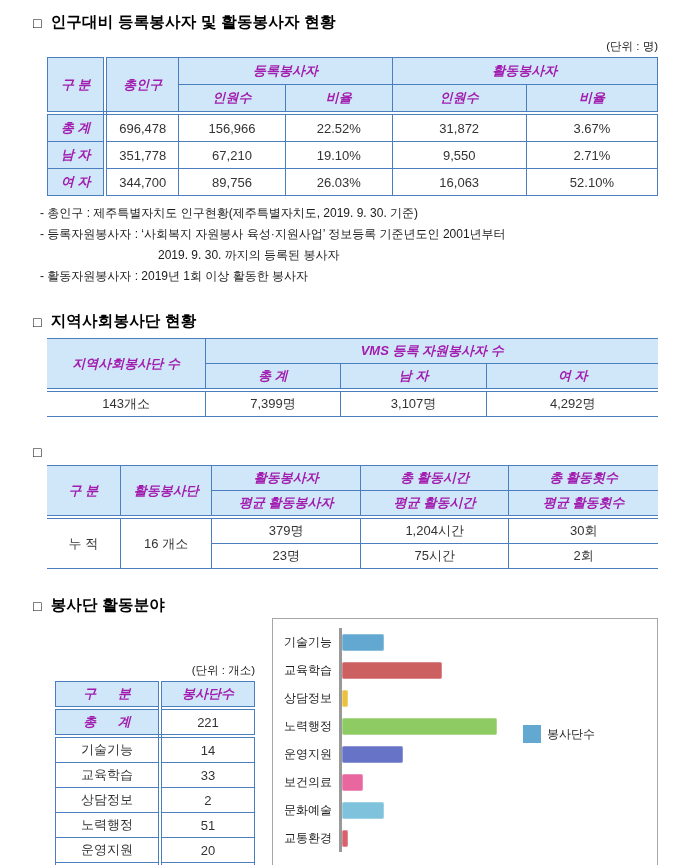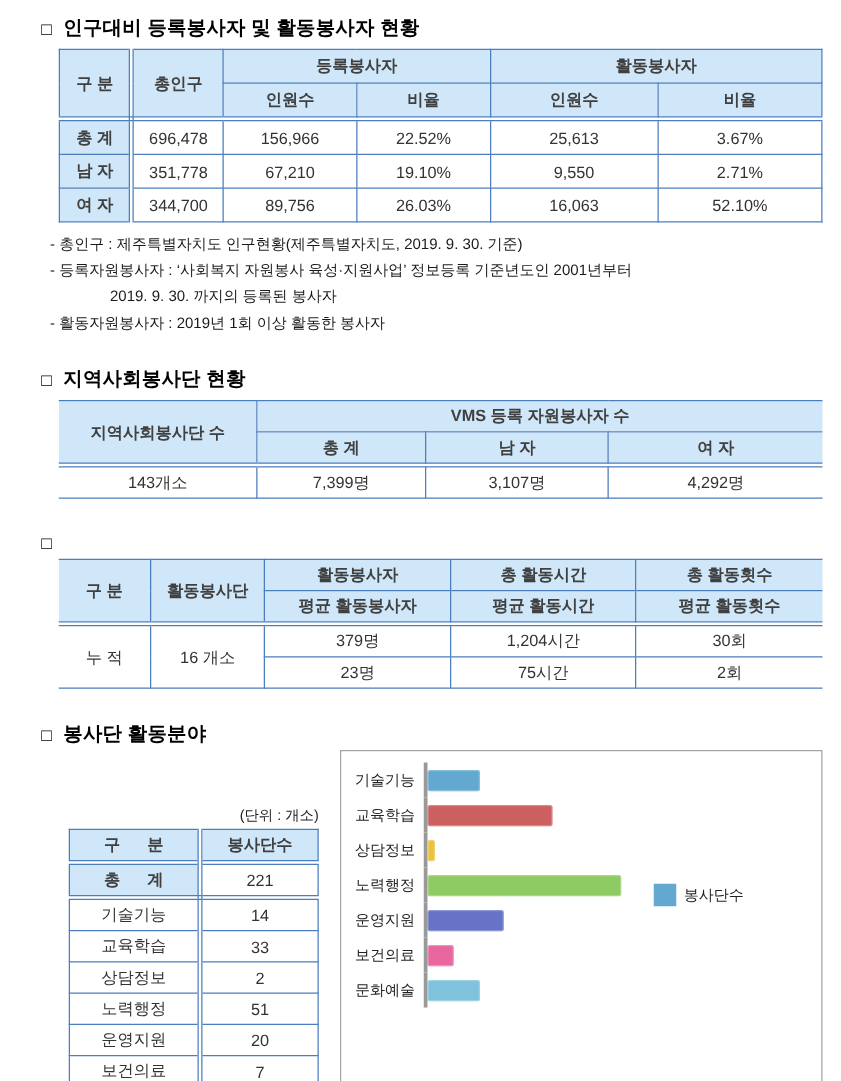--- a/index.html
+++ b/index.html
@@ -22,32 +22,32 @@
     display:flex;align-items:center;letter-spacing:.2px;
   }
   .sec-title .bullet{font-weight:normal;margin-right:9px;font-size:14px;line-height:1;}
   .unit{font-size:11.5px;color:#222;text-align:right;margin:2px 0 3px 0;}
 
   table{border-collapse:collapse;table-layout:fixed;}
   .tbl th,.tbl td{
     border:1px solid var(--b);font-size:13px;text-align:center;
     padding:4px 2px;color:var(--num);overflow:hidden;white-space:nowrap;
   }
-  .tbl th{background:var(--hbg);font-weight:bold;color:#404040;}
+  .tbl th{background:var(--hbg);font-weight:bold;color:#a21caf;font-style:italic;}
   .tbl thead{border-bottom:4px double var(--b);}
   .tbl thead th[rowspan]{border-bottom:4px double var(--b);}
   .dv{border-right:4px double var(--b) !important;}
   .bold{font-weight:normal;color:#000;}
   
   .open tr > *:first-child{border-left:none;}
   .open tr > *:last-child{border-right:none;}
 
   .tbl1{width:611px;margin-left:14px;}
   .notes{margin:7px 0 0 7px;font-size:12px;line-height:1.75;color:#1a1a1a;}
-  .note-cont{margin-left:48px;}
+  .note-cont{margin-left:118px;}
 
   .sec2{margin-top:24px;}
   .tbl2{width:611px;margin-left:14px;}
   .tbl2 th,.tbl2 td{padding:3px 2px;}
 
   .sec3{margin-top:28px;}
   .tbl3{width:611px;margin-left:14px;}
   .tbl3 th,.tbl3 td{padding:3px 2px;}
 
   .sec4{margin-top:26px;display:flex;align-items:flex-start;}
@@ -75,20 +75,21 @@
 </head>
 <body>
 
 <div class="page">
 
   <section>
     <h2 class="sec-title">
         <span class="bullet">□</span>
         <span>인구대비 등록봉사자 및 활동봉사자 현황</span>
       </h2>
+    <div class="unit tbl1">(단위 : 명)</div>
     <table class="tbl tbl1">
       <colgroup>
           <col style="width:9.5%">
           <col style="width:12%">
           <col style="width:17.5%">
           <col style="width:17.5%">
           <col style="width:22%">
           <col style="width:21.5%">
         </colgroup>
       <thead>
@@ -104,21 +105,21 @@
           <th>인원수</th>
           <th>비율</th>
         </tr>
       </thead>
       <tbody>
         <tr>
           <th class="dv">총 계</th>
           <td>696,478</td>
           <td>156,966</td>
           <td>22.52%</td>
-          <td>25,613</td>
+          <td>31,872</td>
           <td>3.67%</td>
         </tr>
         <tr>
           <th class="dv">남 자</th>
           <td>351,778</td>
           <td>67,210</td>
           <td>19.10%</td>
           <td>9,550</td>
           <td>2.71%</td>
         </tr>
@@ -308,20 +309,26 @@
           <span class="ctrack">
             <span class="cbar" style="width: 21.2333px; background: rgb(233, 103, 159);"></span>
           </span>
         </div>
         <div class="crow">
           <span class="clabel">문화예술</span>
           <span class="ctrack">
             <span class="cbar" style="width: 42.4667px; background: rgb(127, 194, 220);"></span>
           </span>
         </div>
+        <div class="crow">
+          <span class="clabel">교통환경</span>
+          <span class="ctrack">
+            <span class="cbar" style="width: 6.06667px; background: rgb(217, 97, 110);"></span>
+          </span>
+        </div>
         <div class="clegend">
           <span class="clegendswatch" style="background: rgb(98, 168, 208);"></span>
           <span class="clegendlabel">봉사단수</span>
         </div>
       </div>
   </section>
 
 </div>
 
 </body></html>

